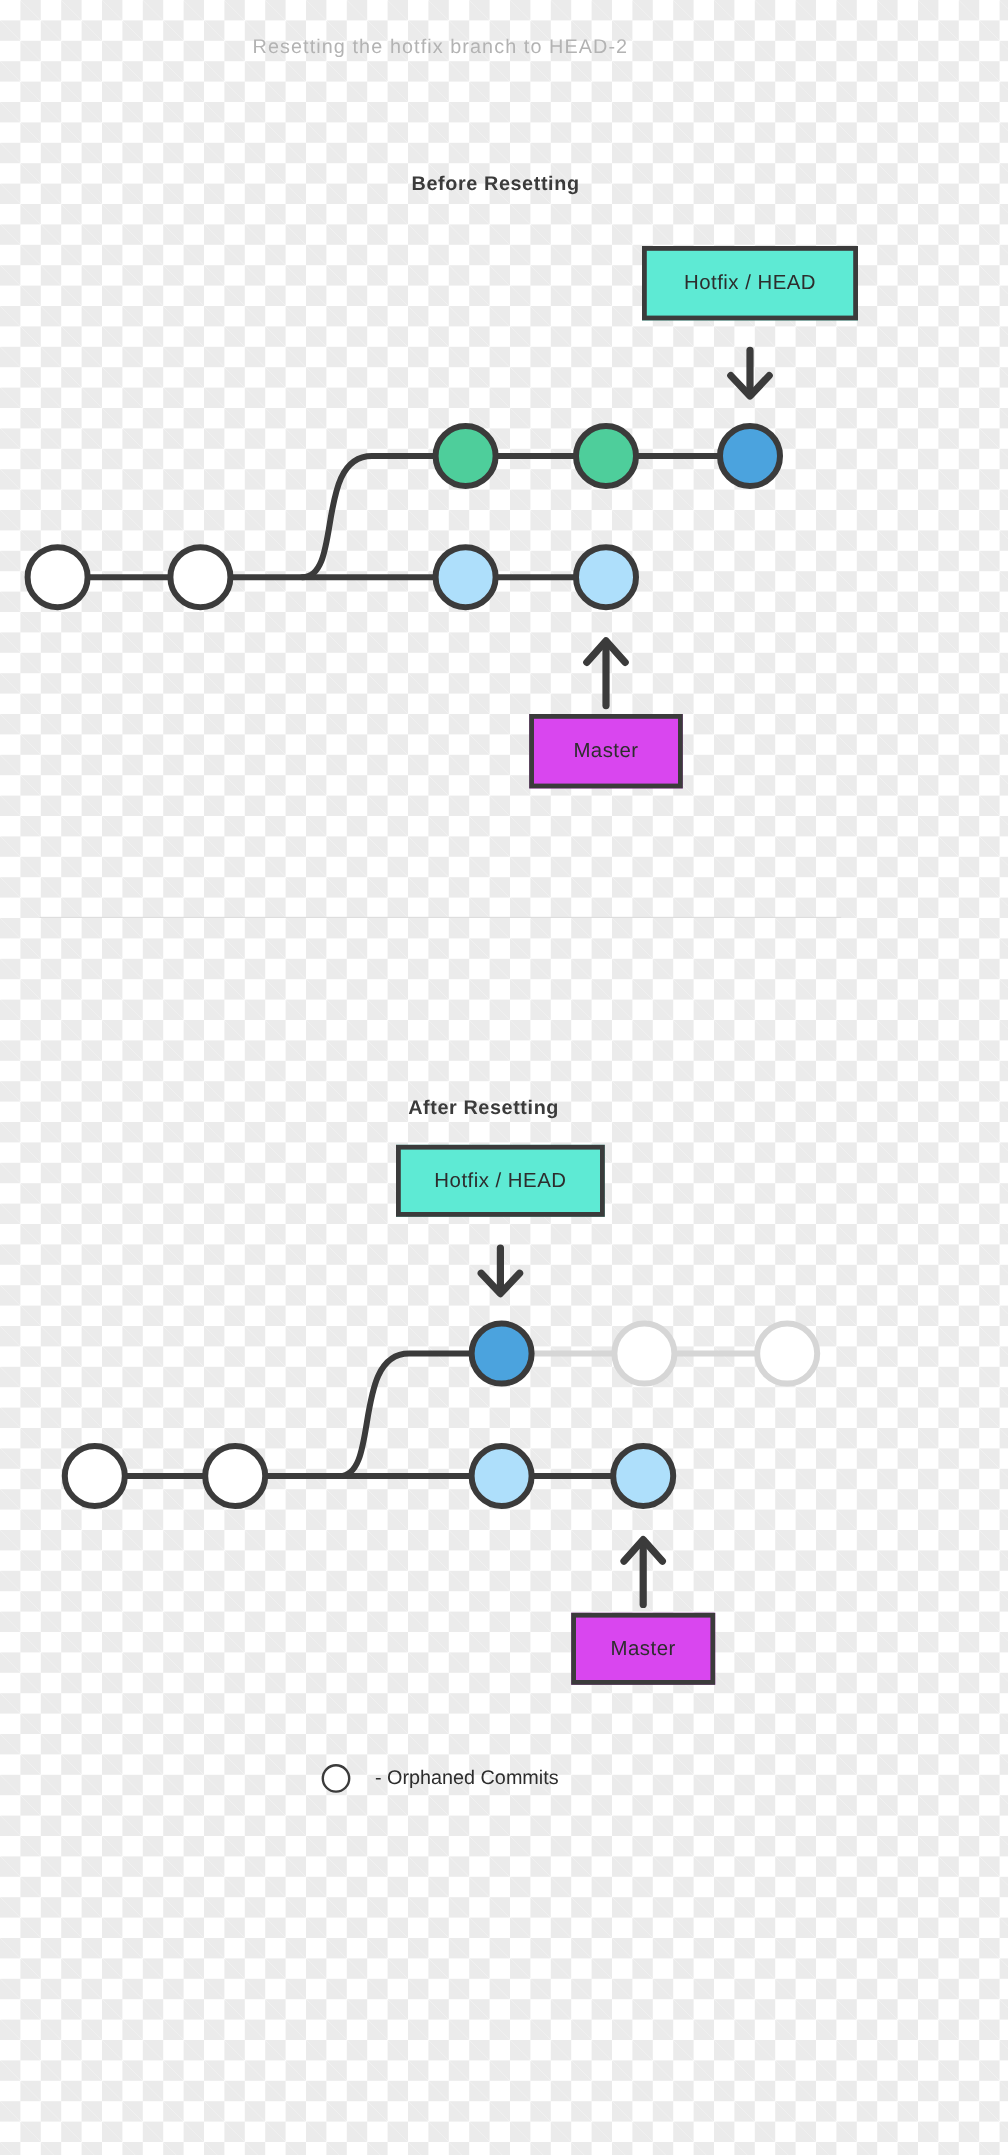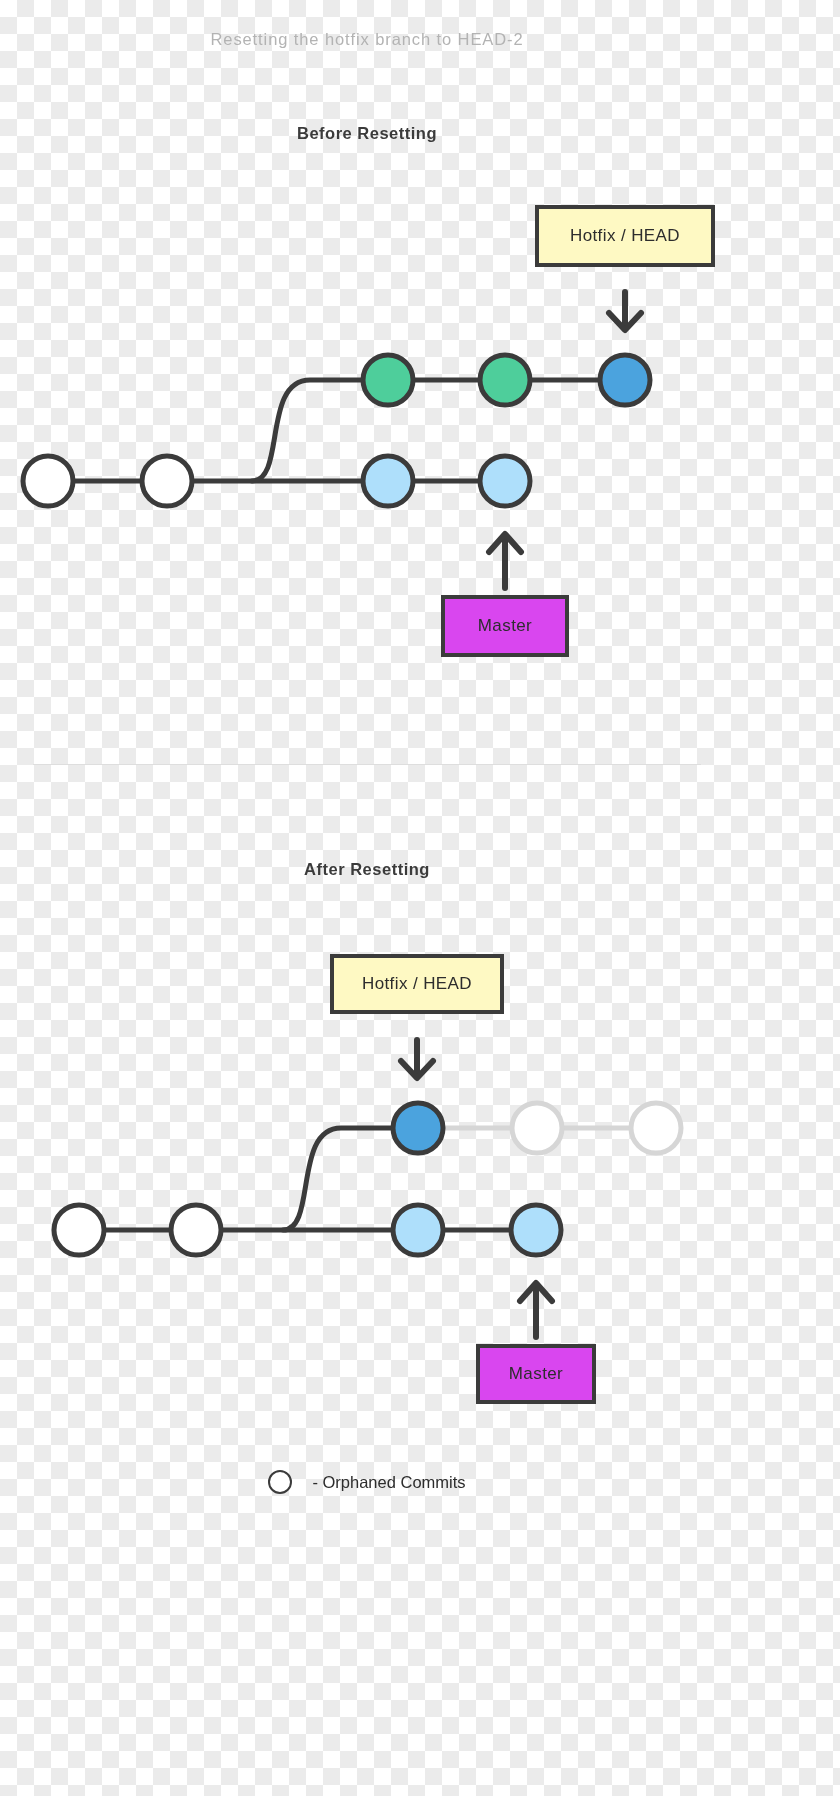--- a/index.html
+++ b/index.html
@@ -43,22 +43,22 @@
   .section-heading {
     position: absolute;
     width: 734px;
     left: 0;
     text-align: center;
     font-size: 16.5px;
     letter-spacing: 0.5px;
     color: #3b3b3b;
     font-weight: 700;
   }
-  .section-heading.before { top: 124px; }
-  .section-heading.after  { top: 860px; }
+  .section-heading.before { top: 144px; padding-left: 46px; }
+  .section-heading.after  { top: 914px; padding-left: 36px; }
 
   .divider {
     position: absolute;
     left: 33px;
     top: 764px;
     width: 668px;
     height: 1px;
     background: #dedede;
   }
 
@@ -67,21 +67,21 @@
     position: absolute;
     box-sizing: border-box;
     border: 4px solid #3b3b3b;
     display: flex;
     align-items: center;
     justify-content: center;
     font-size: 17px;
     color: #2d2d2d;
     letter-spacing: 0.4px;
   }
-  .label-box.green { background: #fef9c3; }
+  .label-box.green { background: #5eead4; }
   .label-box.blue  { background: #d946ef; border-color: #3b3b3b; }
 
   #hotfix-box-before { left: 535px; top: 205px; width: 180px; height: 62px; }
   #master-box-before { left: 441px; top: 595px; width: 128px; height: 62px; }
   #hotfix-box-after  { left: 330px; top: 954px; width: 174px; height: 60px; }
   #master-box-after  { left: 476px; top: 1344px; width: 120px; height: 60px; }
 
   
   .legend {
     position: absolute;

